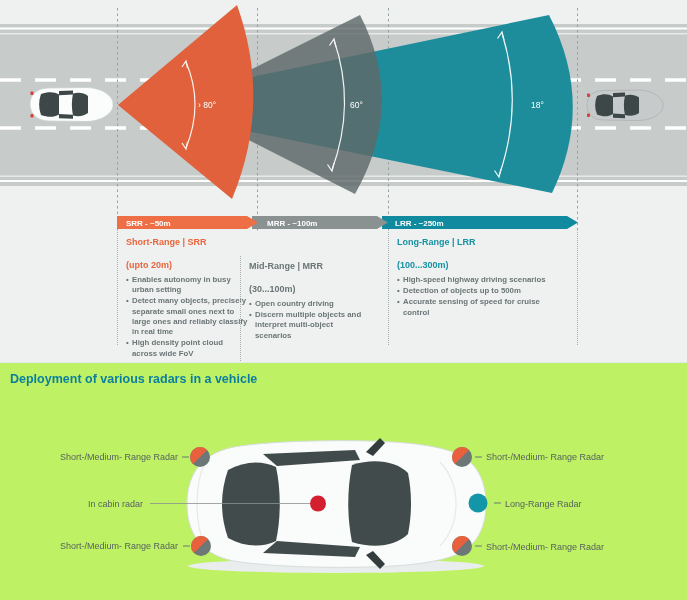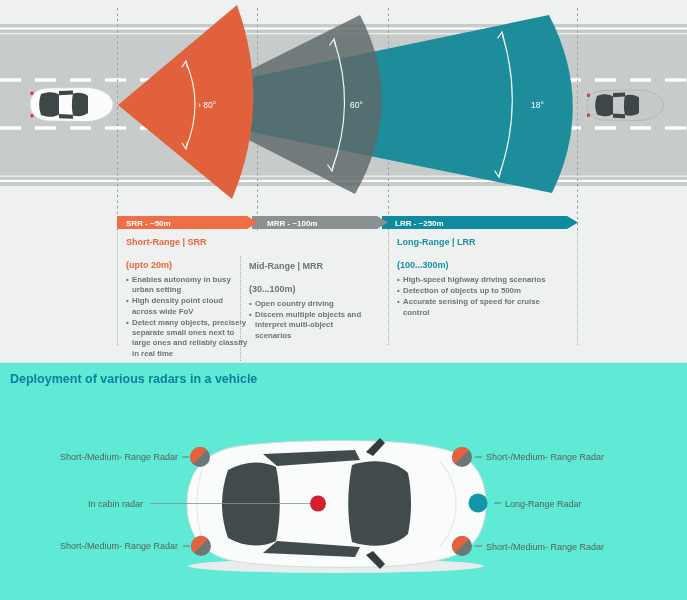--- a/index.html
+++ b/index.html
@@ -20,21 +20,21 @@
   .t-srr { color:#e8653d; }
   .t-mrr { color:#6a7575; }
   .t-lrr { color:#1591a2; }
   .col ul { margin:0; padding:0; list-style:none; }
   .col li { font-size:7.8px; line-height:1.32; color:#6b7575; padding-left:6px;
             position:relative; margin:0 0 1px 0;font-weight:bold; }
   .col li::before { content:"\2022"; position:absolute; left:0; top:0; color:#6b7575; }
 
   
   .bottom-section { position:absolute; left:0; top:362px; width:687px; height:238px;
-                    background:#5eead4; border-top:1px solid #e3e7e7; }
+                    background:#bef264; border-top:1px solid #e3e7e7; }
   .section-title { position:absolute; left:10px; top:9px; font-size:12.5px;
                    font-weight:bold; color:#0d7f9e; }
 </style>
 </head>
 <body>
 
 <div class="canvas">
 
   <svg width="687" height="232" viewBox="0 0 687 232" style="position:absolute;left:0;top:0;display:block;">
 
@@ -103,22 +103,22 @@
     <text x="126" y="225.5" font-size="8" font-weight="bold" fill="#ffffff">SRR - ~50m</text>
     <text x="267" y="225.5" font-size="8" font-weight="bold" fill="#ffffff">MRR - ~100m</text>
     <text x="395" y="225.5" font-size="8" font-weight="bold" fill="#ffffff">LRR - ~250m</text>
   </svg>
 
   <div class="col" id="col-srr">
     <p class="col-title t-srr"><span>Short-Range | SRR</span><br>
       <span>(upto 20m)</span></p>
     <ul>
       <li>Enables autonomy in busy urban setting</li>
+      <li>Detect many objects, precisely separate small ones next to large ones and reliably classify in real time</li>
       <li>High density point cloud across wide FoV</li>
-      <li>Detect many objects, precisely separate small ones next to large ones and reliably classify in real time</li>
     </ul>
   </div>
 
   <div class="col" id="col-mrr">
     <p class="col-title t-mrr"><span>Mid-Range | MRR</span><br>
       <span>(30...100m)</span></p>
     <ul>
       <li>Open country driving</li>
       <li>Discern multiple objects and interpret multi-object scenarios</li>
     </ul>

